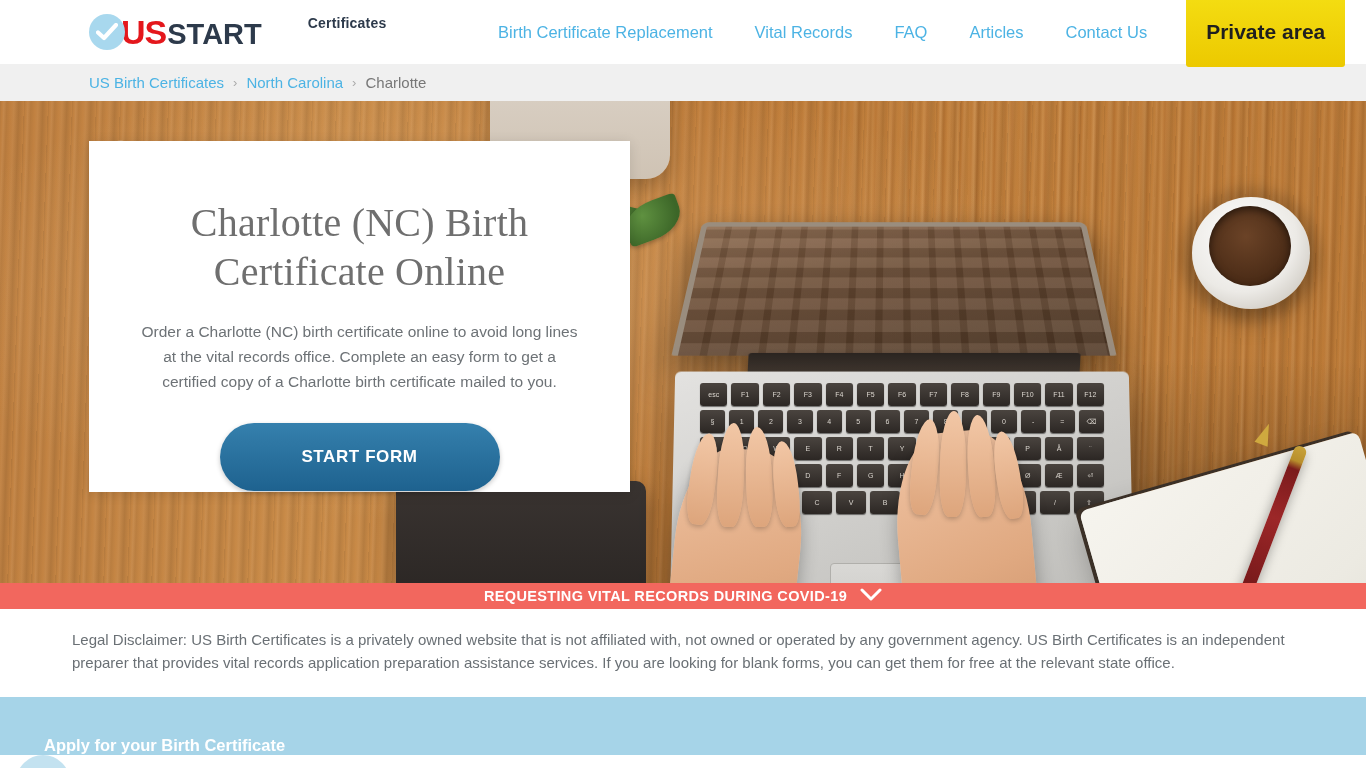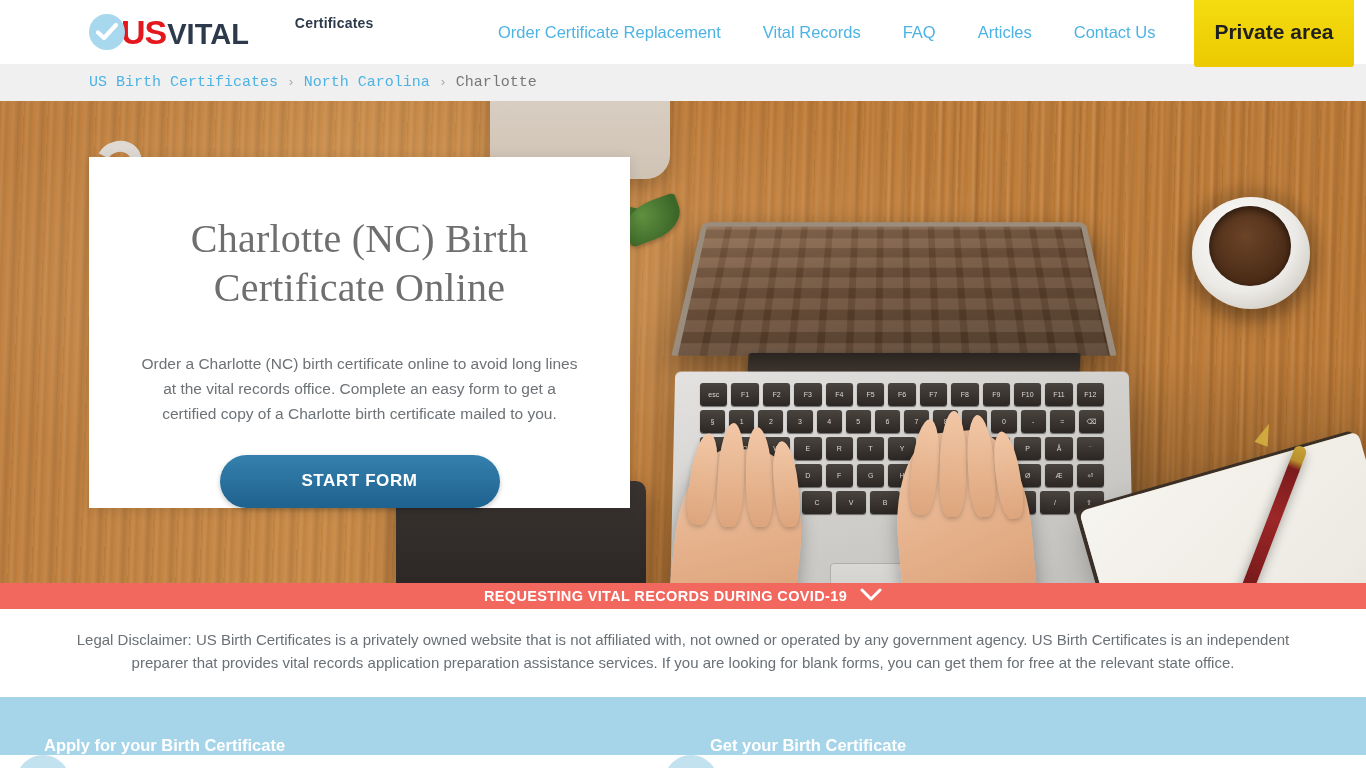--- a/index.html
+++ b/index.html
@@ -98,21 +98,20 @@
     font-family: "Liberation Sans", sans-serif;
   }
 
   
   .breadcrumb-bar {
     height: 37px;
     background: #f0f0f0;
     display: flex;
     align-items: center;
     font-size: 15px;
-    font-family: Liberation Mono, monospace;
   }
   .breadcrumb { margin-left: 89px; display: flex; align-items: center; }
   .crumb-link {
     color: #4cb3e4;
     text-decoration: none;
     cursor: pointer;
   }
   .crumb-sep { color: #aaaaaa; margin: 0 9px; font-size: 13px; }
   .crumb-current { color: #777777; }
 
@@ -318,51 +317,51 @@
     left: 396px; top: 380px;
     width: 250px; height: 160px;
     background: linear-gradient(#3a3431, #25211f);
     border-radius: 10px;
     box-shadow: 0 10px 24px rgba(0,0,0,0.35);
   }
 
   
   .hero-card {
     position: absolute;
-    left: 89px; top: 56px;
+    left: 89px; top: 40px;
     width: 541px; height: 351px;
     background: #ffffff;
     display: flex;
     flex-direction: column;
     align-items: center;
     justify-content: flex-start;
     padding: 58px 48px 0 48px;
     box-shadow: 0 2px 12px rgba(0,0,0,0.12);
   }
   .hero-title {
     font-family: "Liberation Serif", serif;
     font-size: 40px;
     line-height: 1.22;
     color: #6f6f6f;
     text-align: center;
     font-weight: normal;
     letter-spacing: 0.2px;
   }
   .hero-sub {
-    margin-top: 38px;
+    margin-top: 22px;
     font-size: 15.5px;
     line-height: 1.64;
     color: #6d7276;
     text-align: center;
     max-width: 460px;
   }
   .start-form-btn {
     margin-top: 28px;
     width: 280px;
-    height: 56px;
+    height: 68px;
     border: none;
     border-radius: 34px;
     background: linear-gradient(#3580ad, #1e628f);
     color: #ffffff;
     font-size: 17px;
     font-weight: bold;
     letter-spacing: 0.6px;
     cursor: pointer;
     font-family: "Liberation Sans", sans-serif;
     box-shadow: 0 2px 5px rgba(0,0,0,0.22);
@@ -383,21 +382,20 @@
     font-size: 14.5px;
     font-weight: bold;
     letter-spacing: 0.35px;
   }
   .chevron-down { display: block; }
 
   
   .disclaimer {
     background: #ffffff;
     padding: 20px 72px 22px 72px;
-    text-align: center;
     font-size: 15px;
     line-height: 1.52;
     color: #6a7075;
   }
 
   
   .steps {
     background: #a6d4e8;
     height: 58px;
     padding-top: 40px;
@@ -440,28 +438,28 @@
 
   <div class="logo">
     <span class="logo-check">
       <svg width="22" height="18" viewBox="0 0 22 18" aria-hidden="true">
         <path d="M2 9.5 L8 15 L20 2" stroke="#ffffff" stroke-width="4.2" fill="none" stroke-linecap="round" stroke-linejoin="round"></path>
       </svg>
     </span>
     <span class="logo-text">
       <span class="logo-row1">
         <span class="logo-us">US</span>
-        <span class="logo-birth">VITAL</span>
+        <span class="logo-birth">START</span>
       </span>
       <span class="logo-cert">Certificates</span>
     </span>
   </div>
 
   <nav class="main-nav">
-    <a class="nav-link">Order Certificate Replacement</a>
+    <a class="nav-link">Birth Certificate Replacement</a>
     <a class="nav-link">Vital Records</a>
     <a class="nav-link">FAQ</a>
     <a class="nav-link">Articles</a>
     <a class="nav-link">Contact Us</a>
     <button class="private-area-btn">Private area</button>
   </nav>
 </div>
 
 <div class="breadcrumb-bar">
   <div class="breadcrumb">
@@ -619,19 +617,13 @@
 
 <div class="disclaimer">Legal Disclaimer: US Birth Certificates is a privately owned website that is not affiliated with, not owned or operated by any government agency. US Birth Certificates is an independent preparer that provides vital records application preparation assistance services. If you are looking for blank forms, you can get them for free at the relevant state office.</div>
 
 <div class="steps">
   <div class="step">
     <span class="step-circle">
       
     </span>
     <span class="step-title">Apply for your Birth Certificate</span>
   </div>
-  <div class="step">
-    <span class="step-circle">
-      
-    </span>
-    <span class="step-title">Get your Birth Certificate</span>
-  </div>
 </div>
 
 </body></html>

